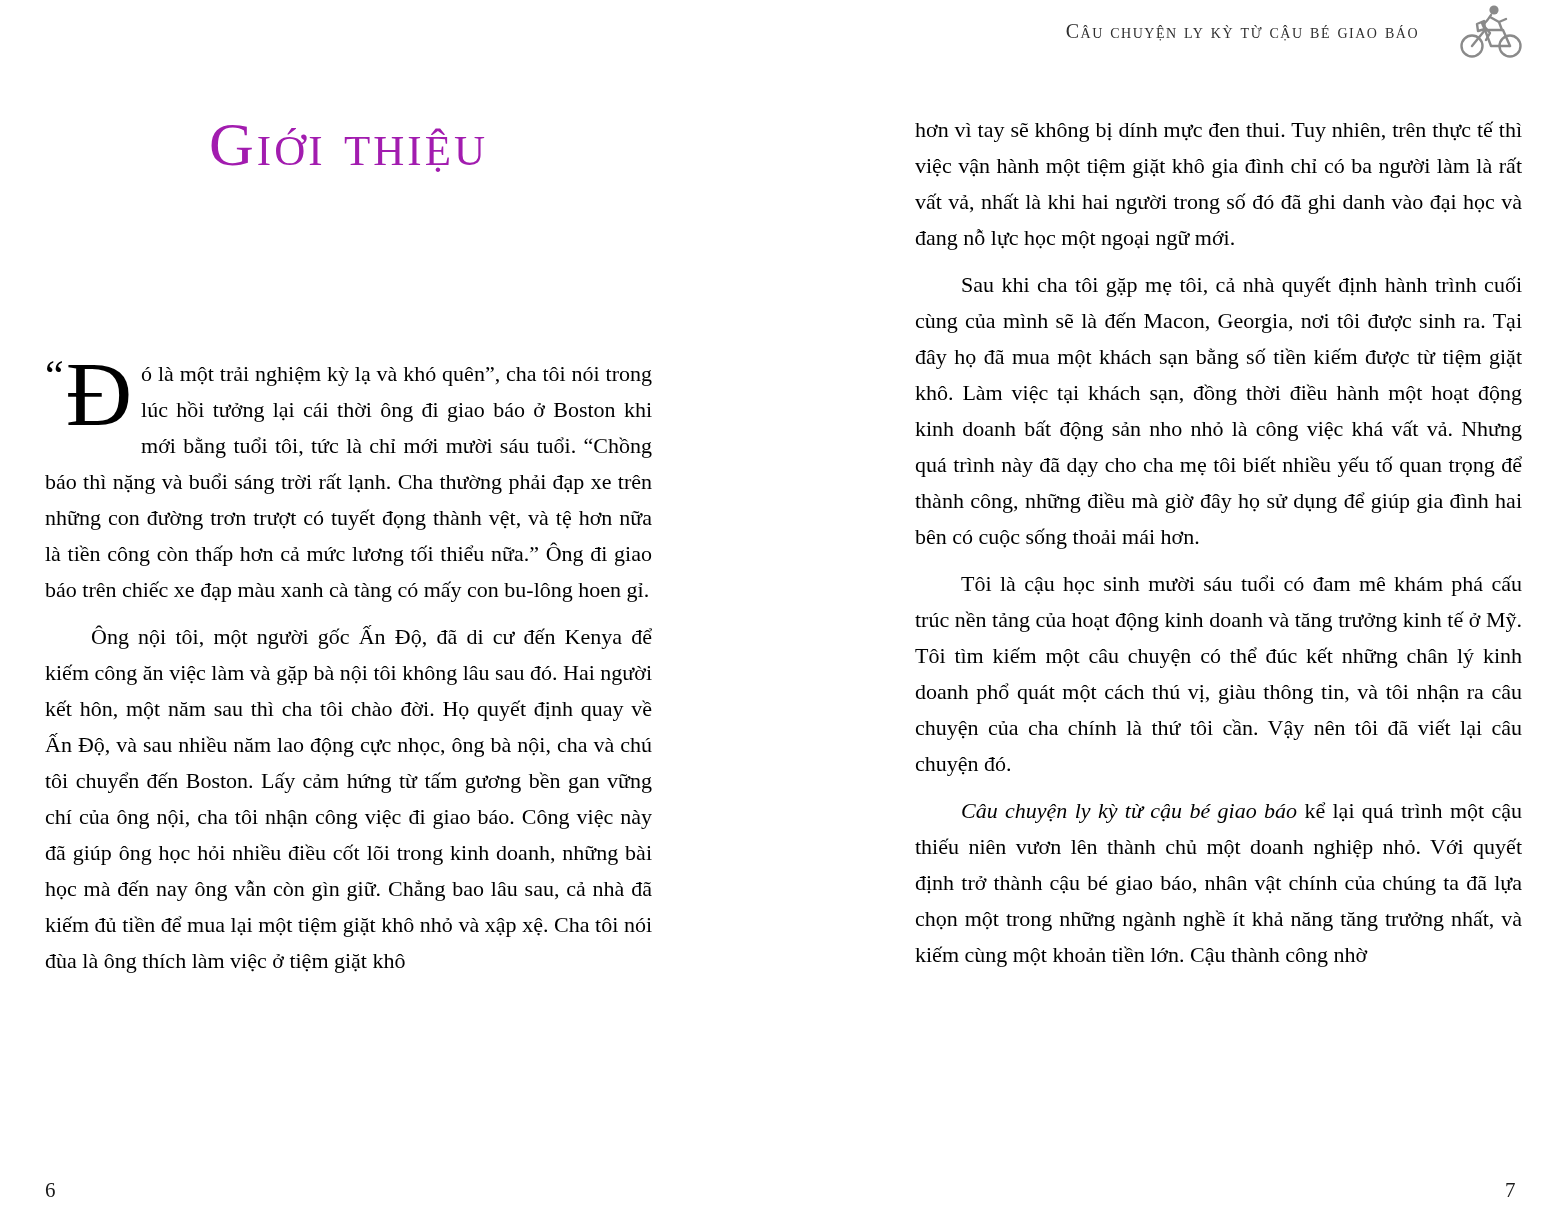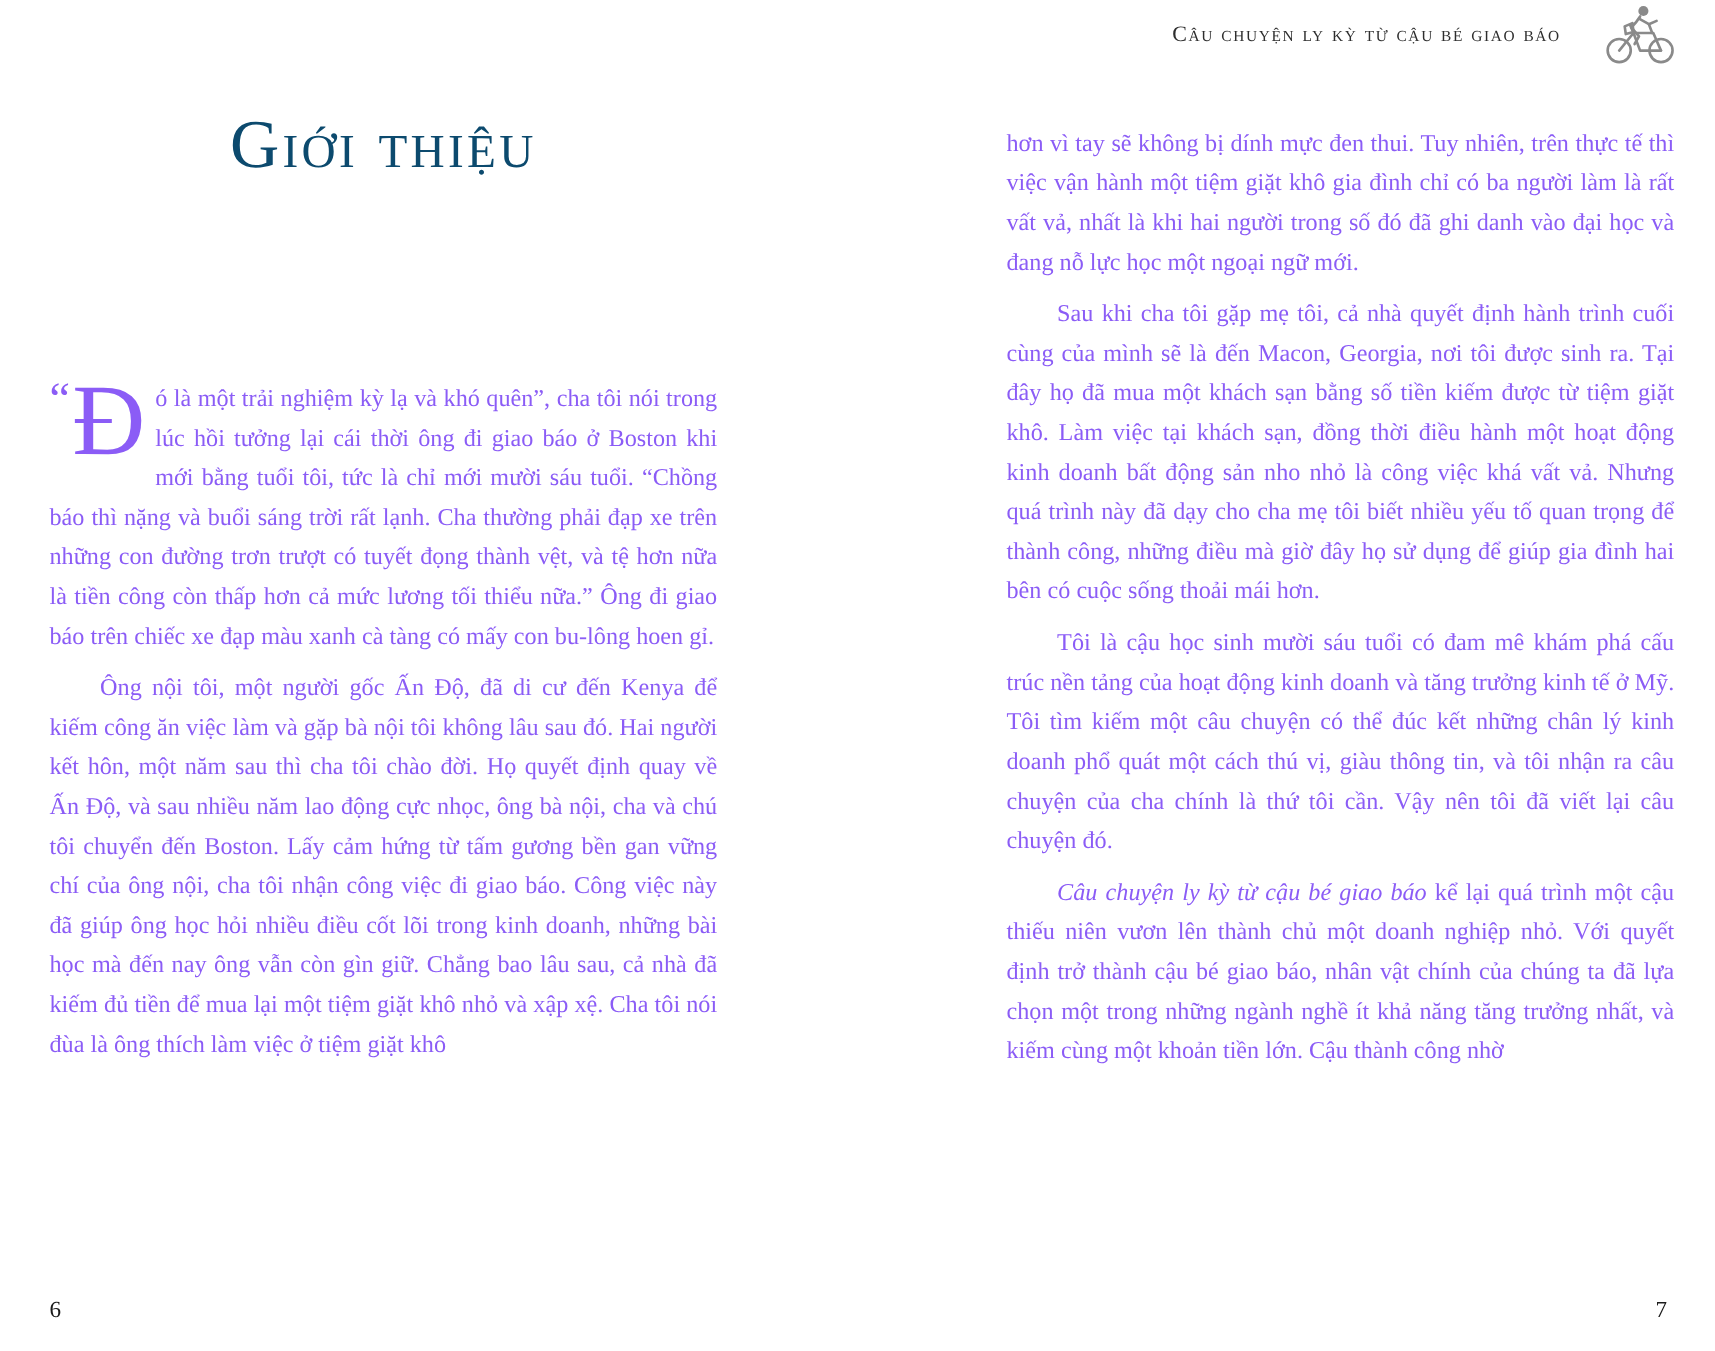--- a/index.html
+++ b/index.html
@@ -42,47 +42,47 @@
   .bike-icon { display: inline-flex; }
 
   
   .left-column {
     position: absolute;
     left: 45px;
     top: 98px;
     width: 607px;
   }
   .page-title {
-    margin: 0;
+    margin: 12px;
     text-align: center;
     font-weight: 400;
     font-variant: small-caps;
     font-size: 62px;
     letter-spacing: 3px;
-    color: #0c4a6e;
+    color: #a21caf;
     line-height: 1.1;
   }
   .left-body { margin-top: 178px; }
 
   
   .right-column {
     position: absolute;
     left: 915px;
     top: 112px;
     width: 607px;
   }
 
   
   .para {
     margin: 0 0 11px 0;
     font-size: 22px;
     line-height: 36px;
     text-align: justify;
     text-indent: 46px;
-    color: #8b5cf6;
+    color: #000000;
   }
   .no-first-indent .para:first-child { text-indent: 0; }
   .lead-para { text-indent: 0; }
   .lead-para .quote {
     float: left;
     font-size: 42px;
     line-height: 34px;
     padding: 2px 2px 0 0;
   }
   .lead-para .dropcap {

